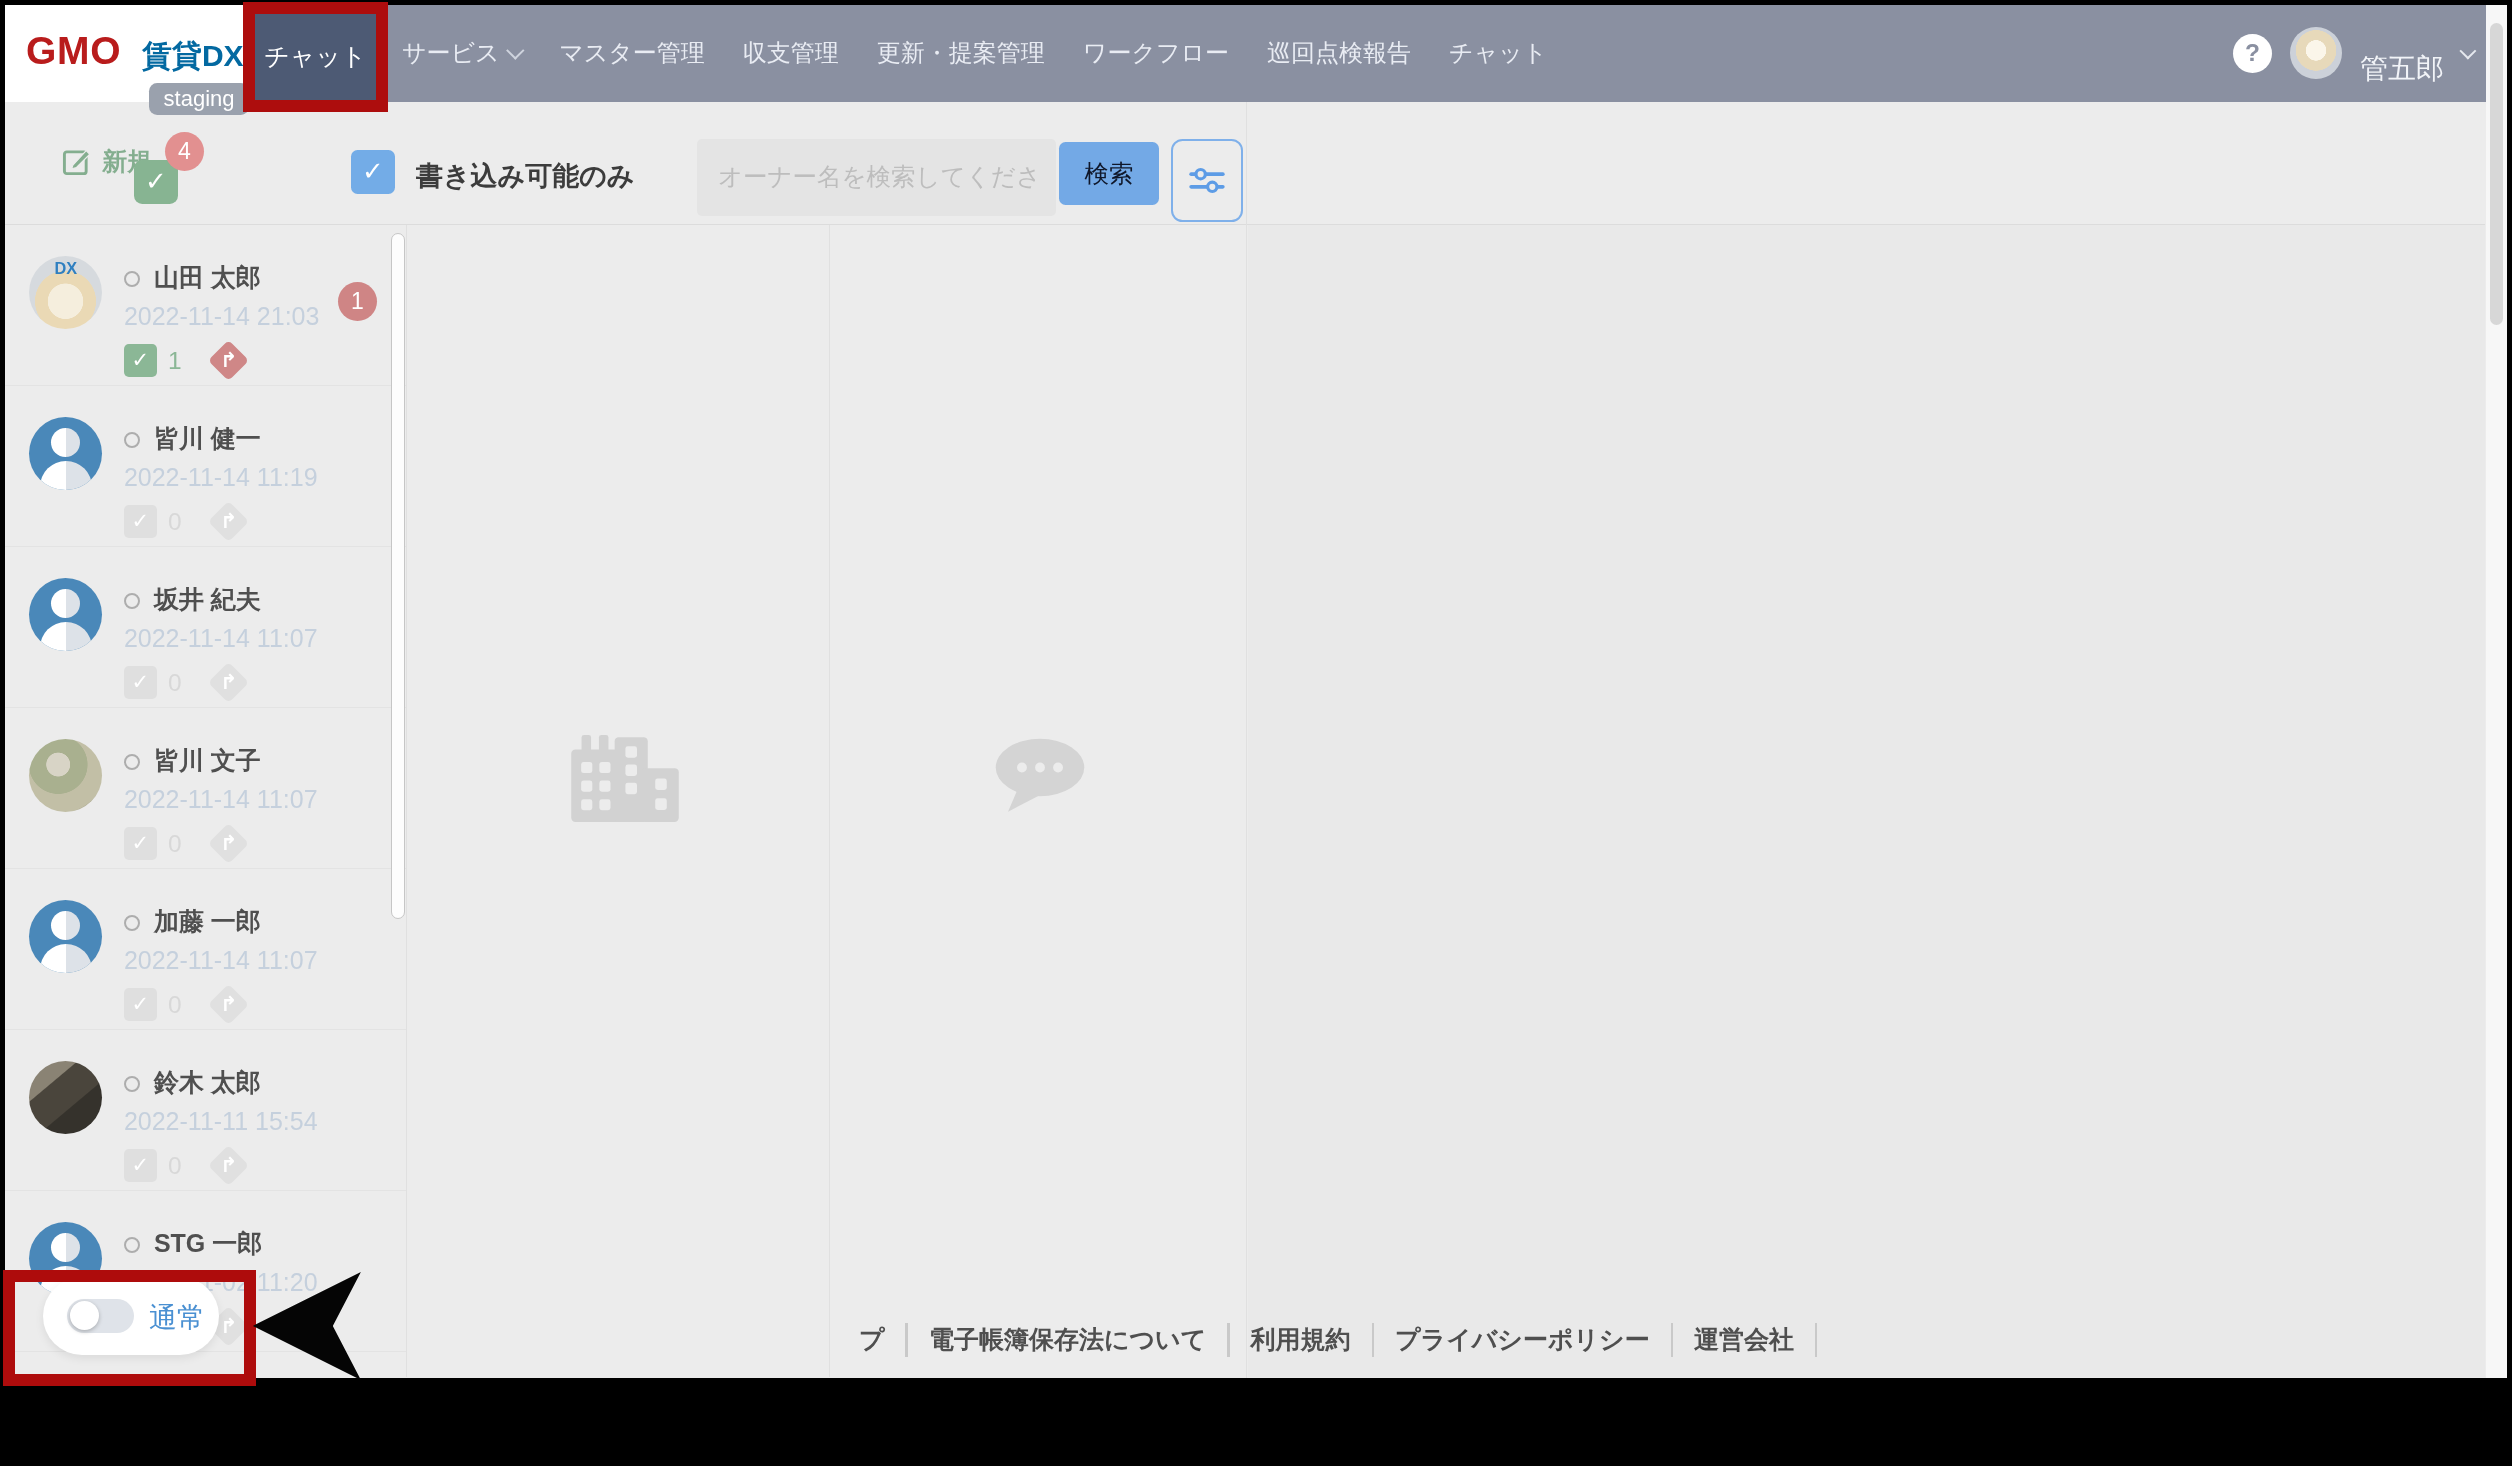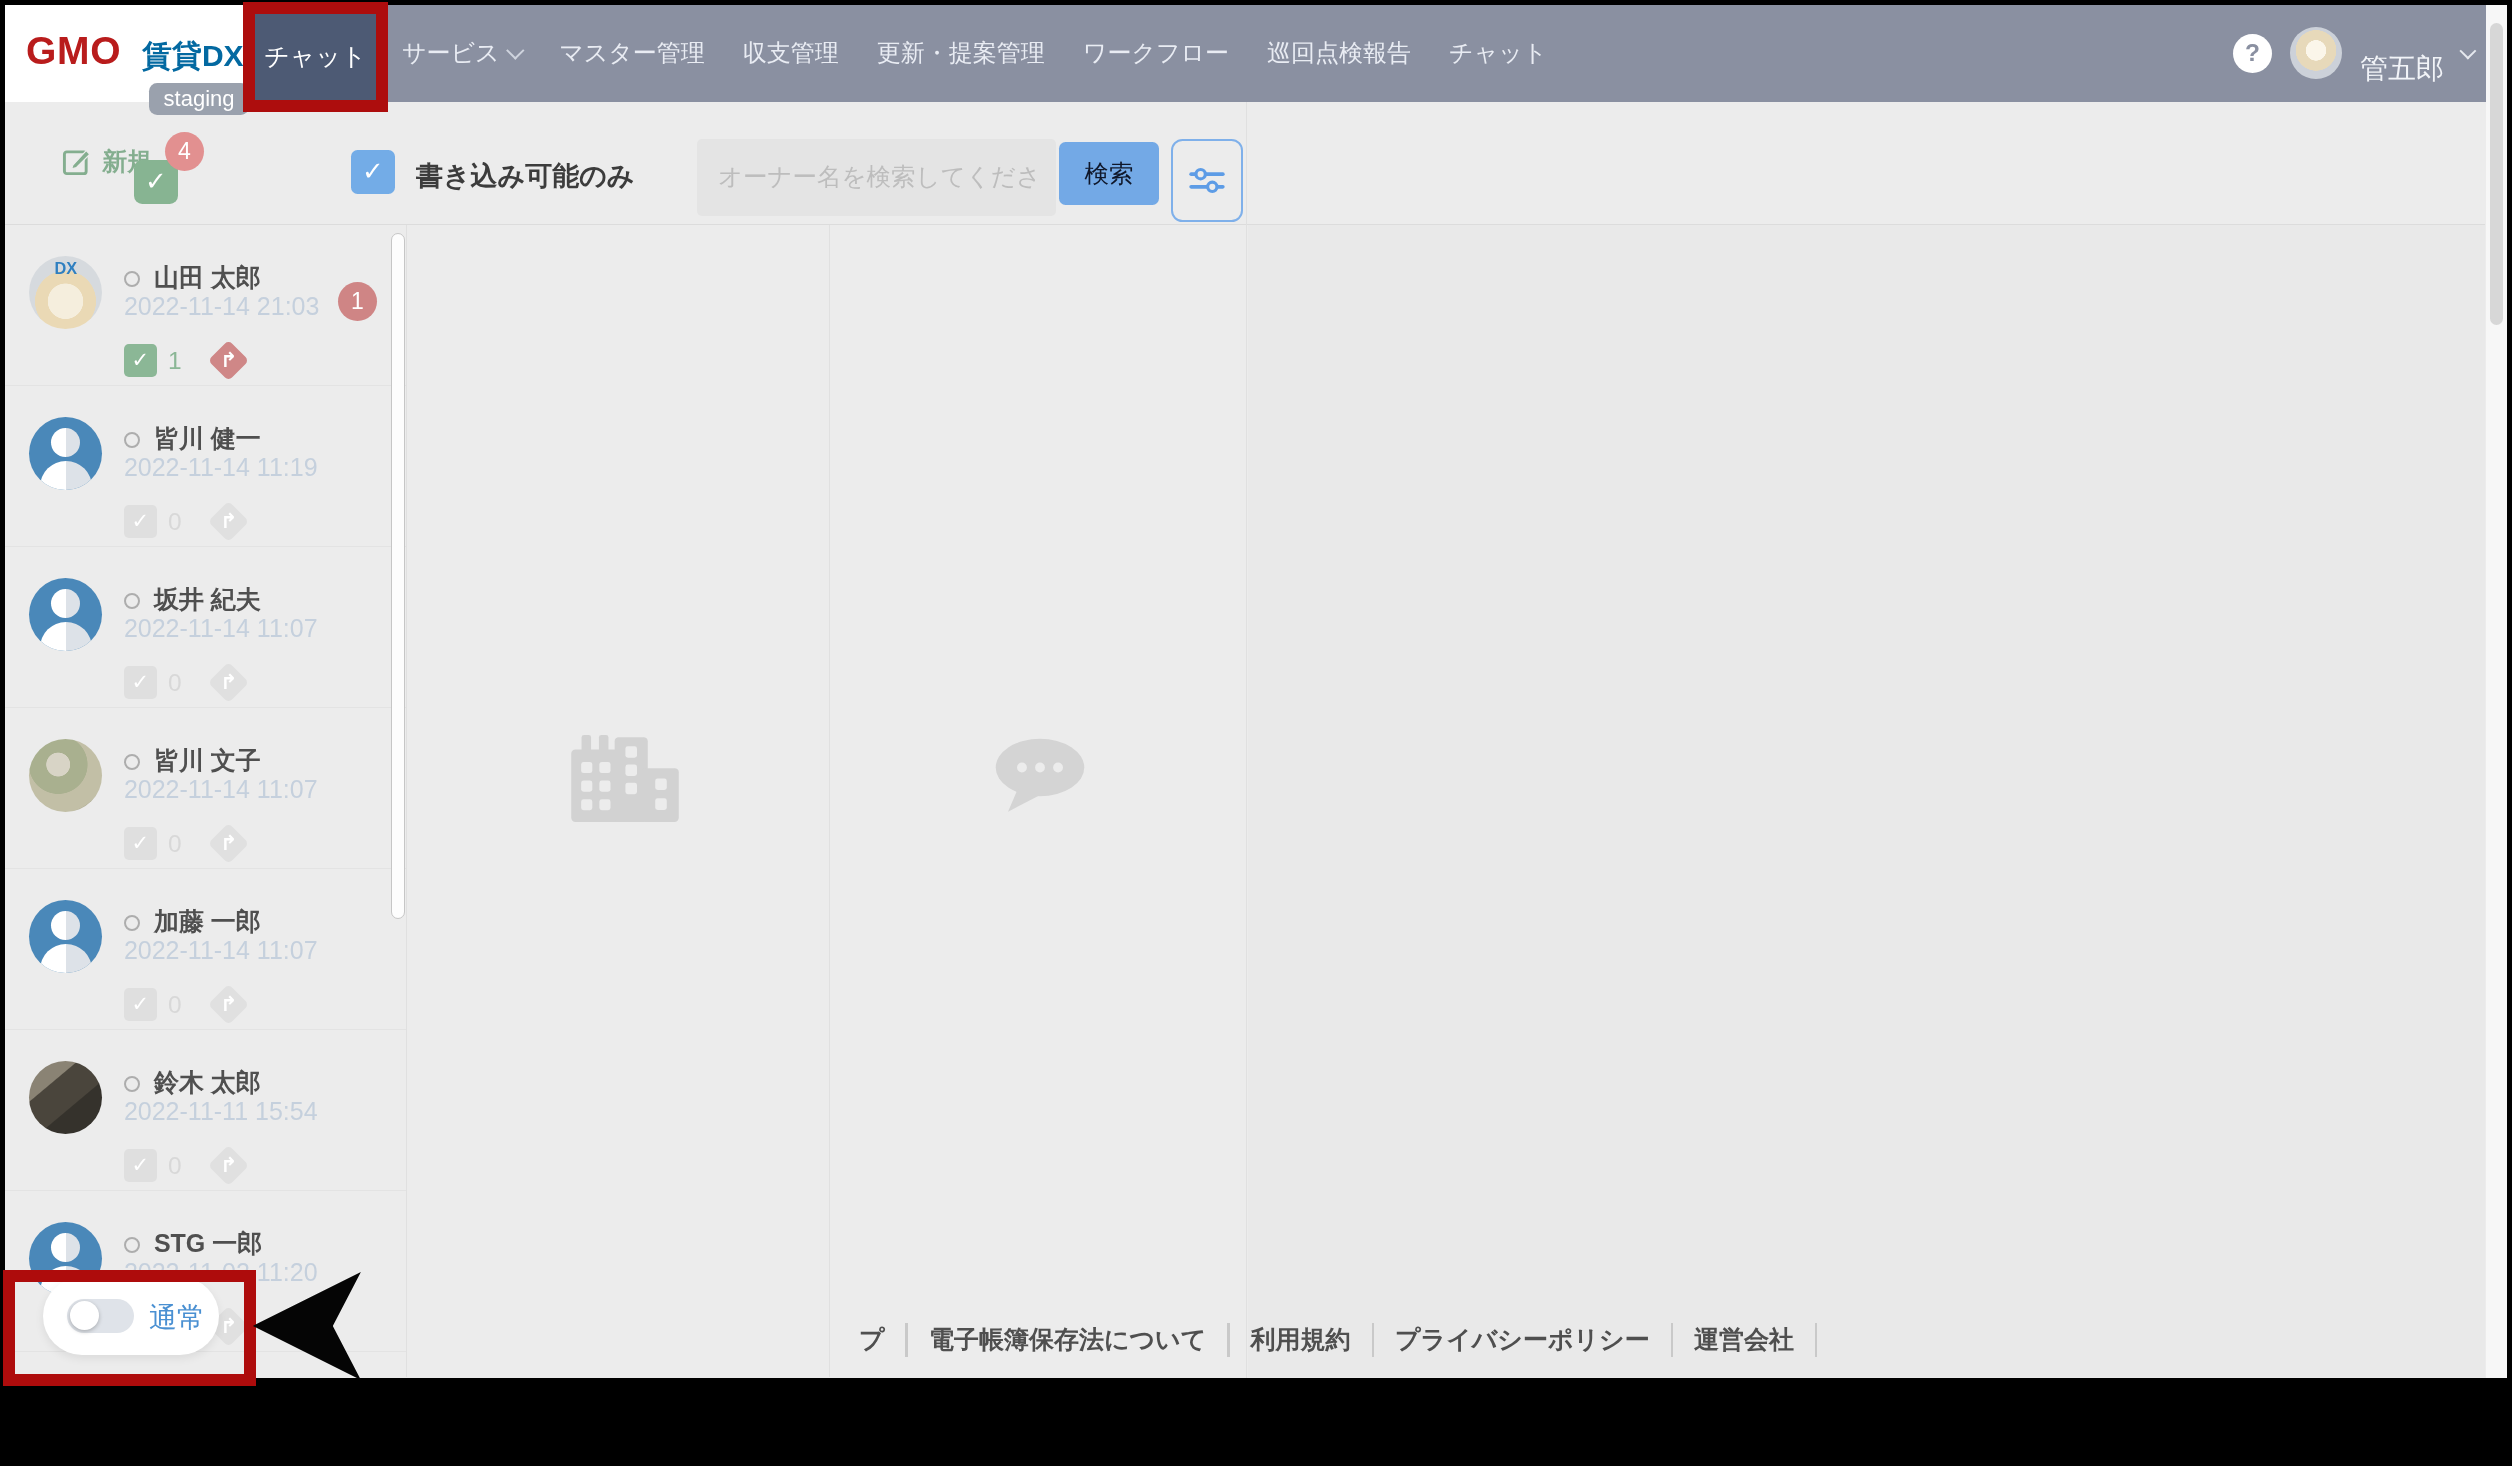--- a/index.html
+++ b/index.html
@@ -69,21 +69,21 @@
   .av-default .head{position:absolute;left:22px;top:11.4px;width:29px;height:29px;border-radius:50%;
       background:linear-gradient(90deg,#ffffff 0 50%,#dde2e8 50% 100%);}
   .av-default .bodyp{position:absolute;left:10.6px;top:44px;width:52px;height:52px;border-radius:50%;
       background:linear-gradient(90deg,#ffffff 0 50%,#dde2e8 50% 100%);}
   .av-dog{background:radial-gradient(circle at 50% 62%, #f5eedd 0 30%, #ead9b5 31% 52%, #d6dade 53% 100%);}
   .av-dog .avtxt{position:absolute;left:0;right:0;top:3.3px;text-align:center;font-size:16.3px;font-weight:bold;color:#2f7fc0;}
   .av-garden{background:radial-gradient(circle at 40% 35%, #d8d4c6 0 18%, #a9b08f 19% 45%, #c2bfa6 46% 75%, #b7b49b 76% 100%);}
   .av-dark{background:linear-gradient(140deg, #e8e6e0 0 12%, #8a8374 13% 30%, #4a453c 31% 60%, #35322c 61% 100%);}
   .status-dot{position:absolute;left:119px;top:46px;width:12.2px;height:12.2px;border:2.4px solid #adadad;border-radius:50%;}
   .chat-name{position:absolute;left:149px;top:36px;font-size:25px;font-weight:600;color:#4f4f4f;white-space:nowrap;}
-  .chat-date{position:absolute;left:119px;top:67px;font-size:25px;color:#c5d0dd;}
+  .chat-date{position:absolute;left:119px;top:77px;font-size:25px;color:#c5d0dd;}
   .mini-check{position:absolute;left:119px;top:119px;width:33px;height:33px;border-radius:4.9px;background:#8bb796;
       color:#fff;font-size:21px;display:flex;align-items:center;justify-content:center;}
   .mini-count{position:absolute;left:163px;top:122px;font-size:24.5px;color:#8bb796;}
   .mini-diamond{position:absolute;left:209px;top:121px;width:29px;height:29px;border-radius:4.9px;background:#cf8787;
       transform:rotate(45deg);display:flex;align-items:center;justify-content:center;}
   .mini-diamond .ar{transform:rotate(-45deg);color:#fff;font-size:20.4px;font-weight:bold;line-height:1;}
   .chat-item.faded .mini-check{background:#dfdfdf;}
   .chat-item.faded .mini-count{color:#d8d8d8;}
   .chat-item.faded .mini-diamond{background:#e0e0e0;}
   .unread-badge{position:absolute;left:333px;top:57px;width:39px;height:39px;border-radius:50%;background:#cf8585;

